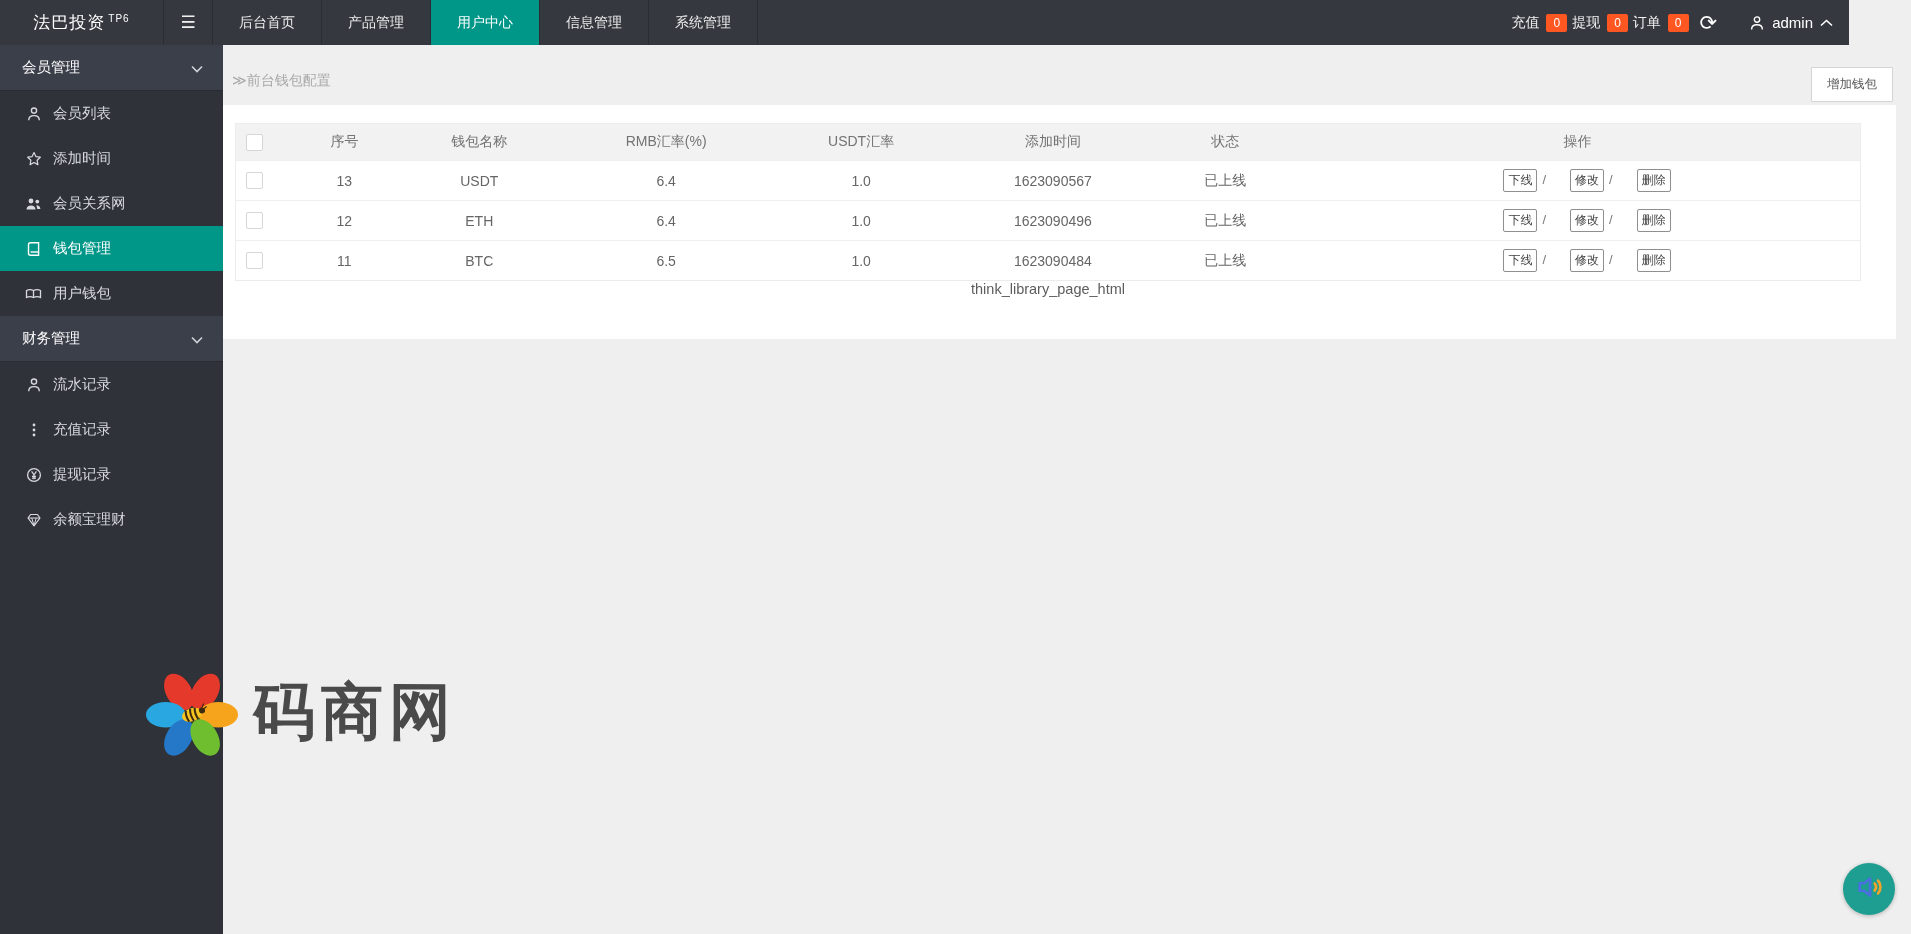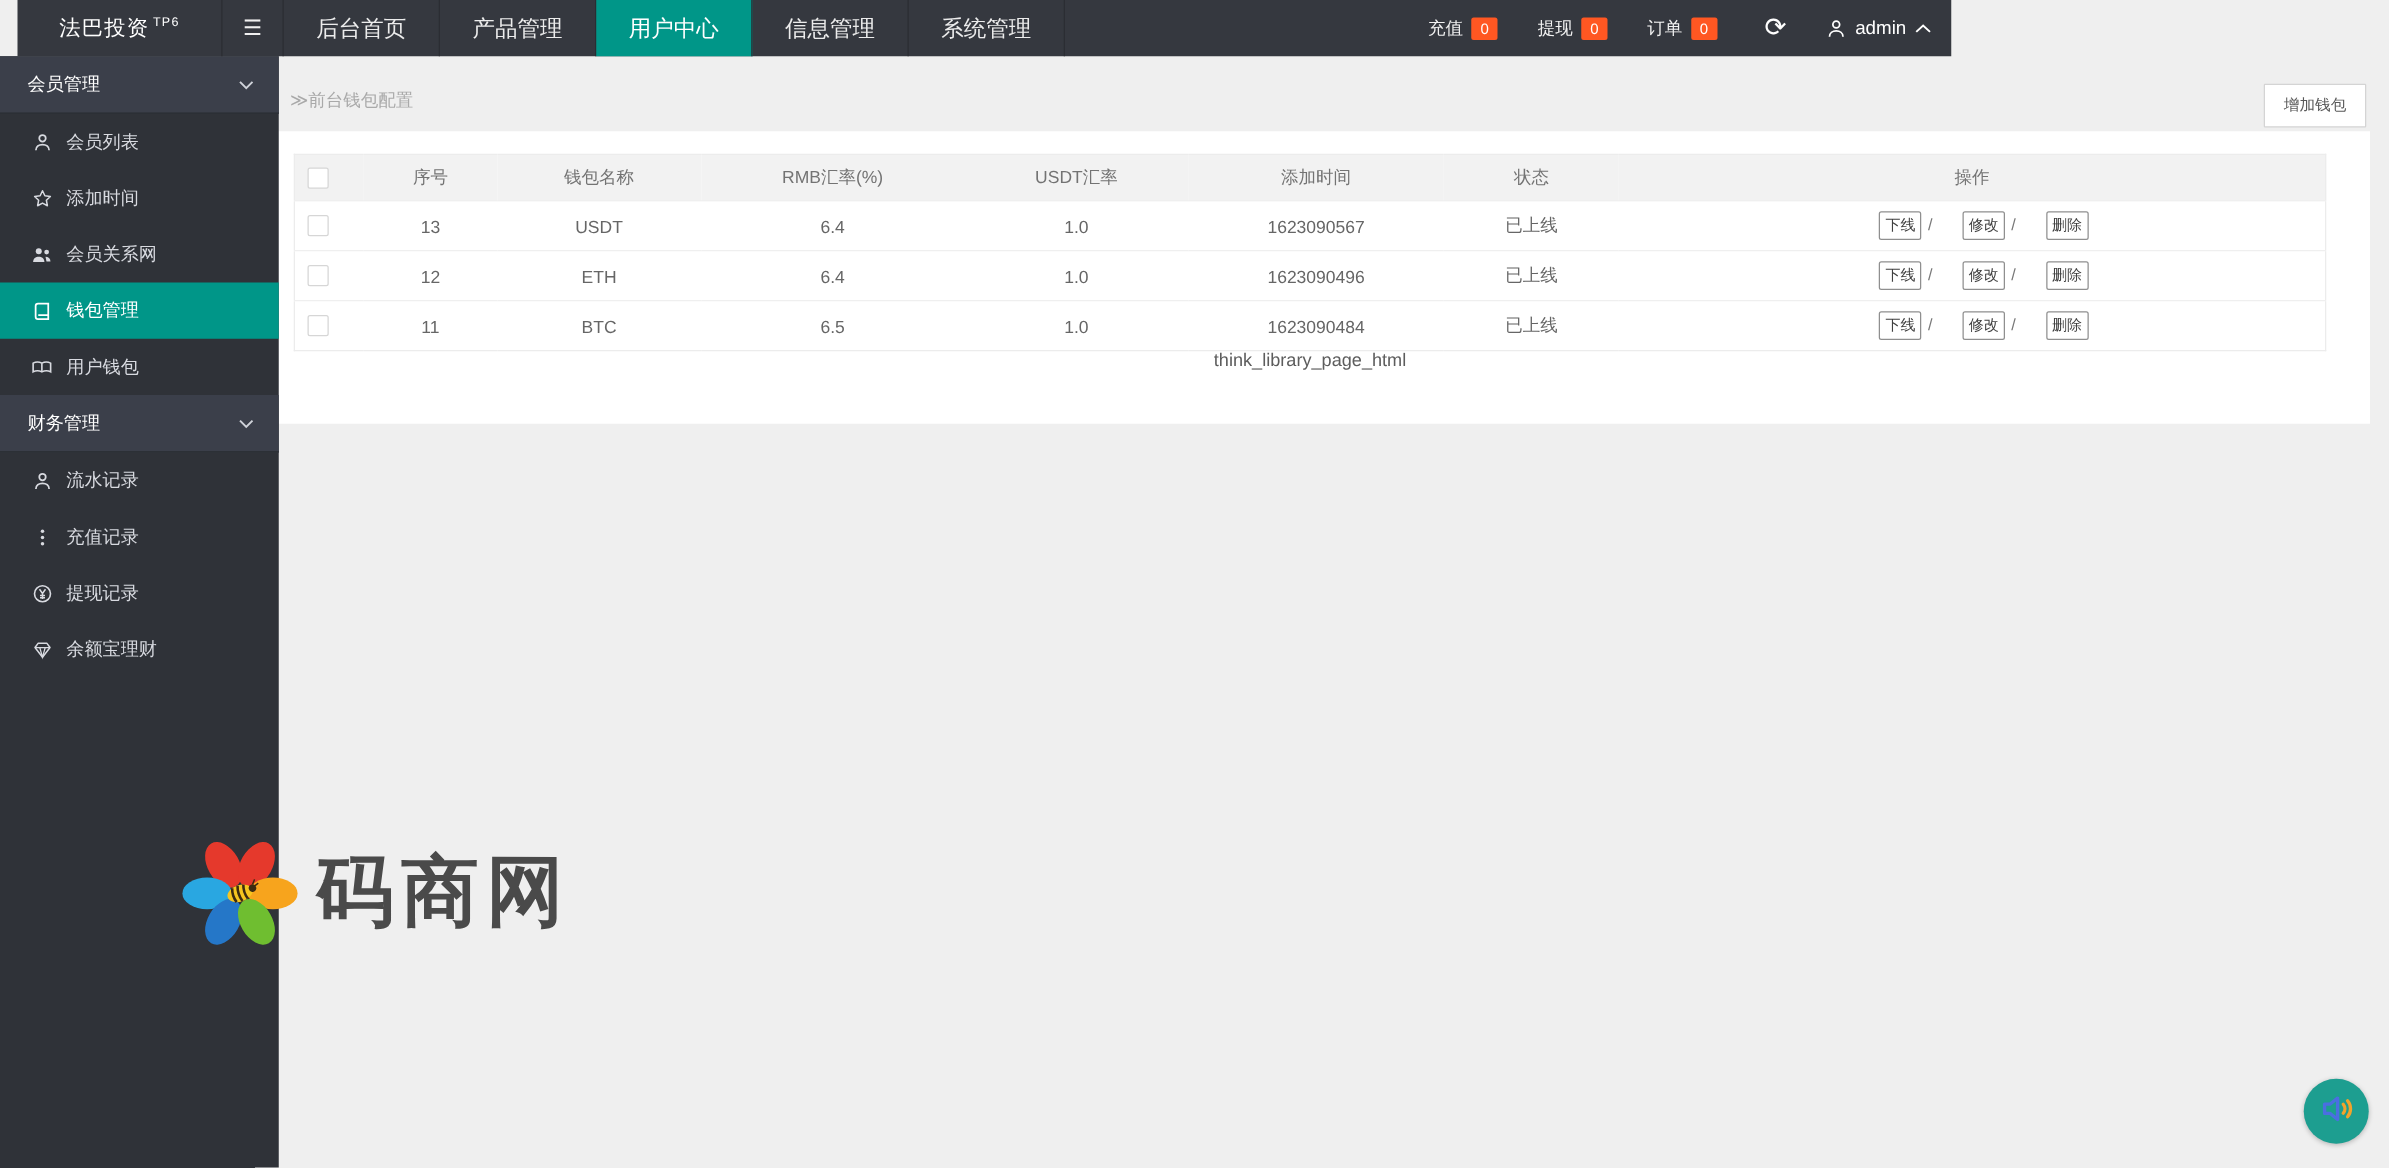--- a/index.html
+++ b/index.html
@@ -1,27 +1,27 @@
 <!DOCTYPE html>
 <html><head>
 <meta charset="utf-8">
 <style>
   * { margin:0; padding:0; box-sizing:border-box; }
   html,body { width:1911px; height:934px; overflow:hidden; font-family:"Liberation Sans","DejaVu Sans",sans-serif; background:#efefef; }
 
   
-  .topbar { position:absolute; top:0; left:14px; width:1547px; height:45px; background:#35383f; display:flex; align-items:stretch; z-index:20; }
+  .topbar { position:absolute; top:0; left:0; width:1849px; height:45px; background:#35383f; display:flex; align-items:stretch; z-index:20; }
   .brand { width:163px; display:flex; align-items:center; justify-content:center; color:#fff; font-size:17px; letter-spacing:1px; white-space:nowrap; }
   .brand sup { font-size:10px; margin-left:3px; transform:translateY(-4px); }
   .hamburger { width:50px; display:flex; align-items:center; justify-content:center; color:#f0f0f0; font-size:17px; border-left:1px solid #2b2d33; border-right:1px solid #2b2d33; cursor:pointer; }
   .topnav { display:flex; }
-  .nav-item { padding:0 26px; display:flex; align-items:center; color:#ececec; font-size:18px; border-right:1px solid #2b2d33; cursor:pointer; }
+  .nav-item { padding:0 26px; display:flex; align-items:center; color:#ececec; font-size:14px; border-right:1px solid #2b2d33; cursor:pointer; }
   .nav-item.active { background:#009688; color:#fff; }
   .top-right { margin-left:auto; display:flex; align-items:center; padding-right:16px; }
-  .stat { display:flex; align-items:center; color:#f2f2f2; font-size:14px; margin-right:32px; cursor:pointer; }
+  .stat { display:flex; align-items:center; color:#f2f2f2; font-size:14px; margin-right:5px; cursor:pointer; }
   .badge { background:#ff5722; color:#fff; font-size:12px; line-height:1; padding:3px 7px; border-radius:2px; margin-left:7px; }
   .refresh { color:#fff; font-size:21px; margin:0 18px 0 6px; cursor:pointer; line-height:1; }
   .userbox { display:flex; align-items:center; color:#fff; font-size:15px; gap:7px; cursor:pointer; margin-left:14px; }
   .userbox svg { display:block; }
 
   
   .sidebar { position:absolute; top:45px; left:0; width:223px; height:889px; background:#2f3238; z-index:10; }
   .side-group { height:46px; padding:0 20px 0 22px; background:#3b3f4a; color:#fff; font-size:14.5px; display:flex; align-items:center; justify-content:space-between; border-bottom:1px solid #292c31; cursor:pointer; }
   .side-item { height:45px; display:flex; align-items:center; gap:11px; padding-left:25px; color:#d8dae0; font-size:14.5px; cursor:pointer; }
   .side-item.active { background:#009688; color:#fff; }

